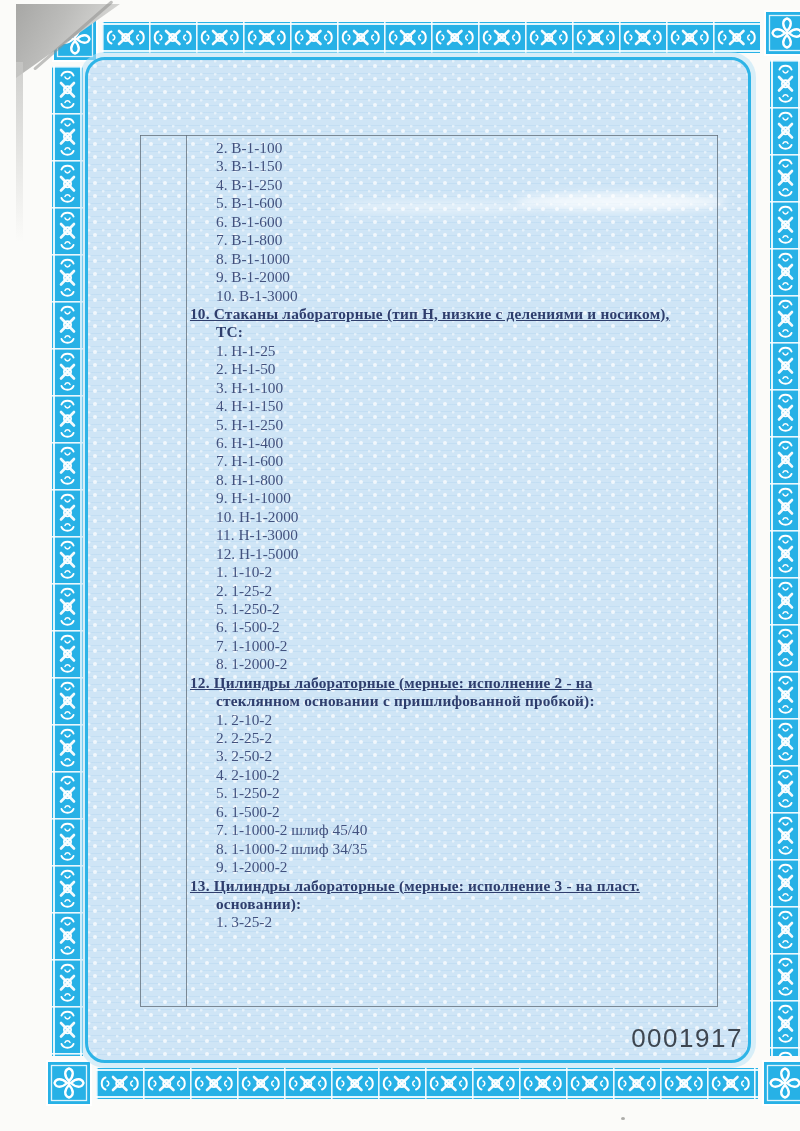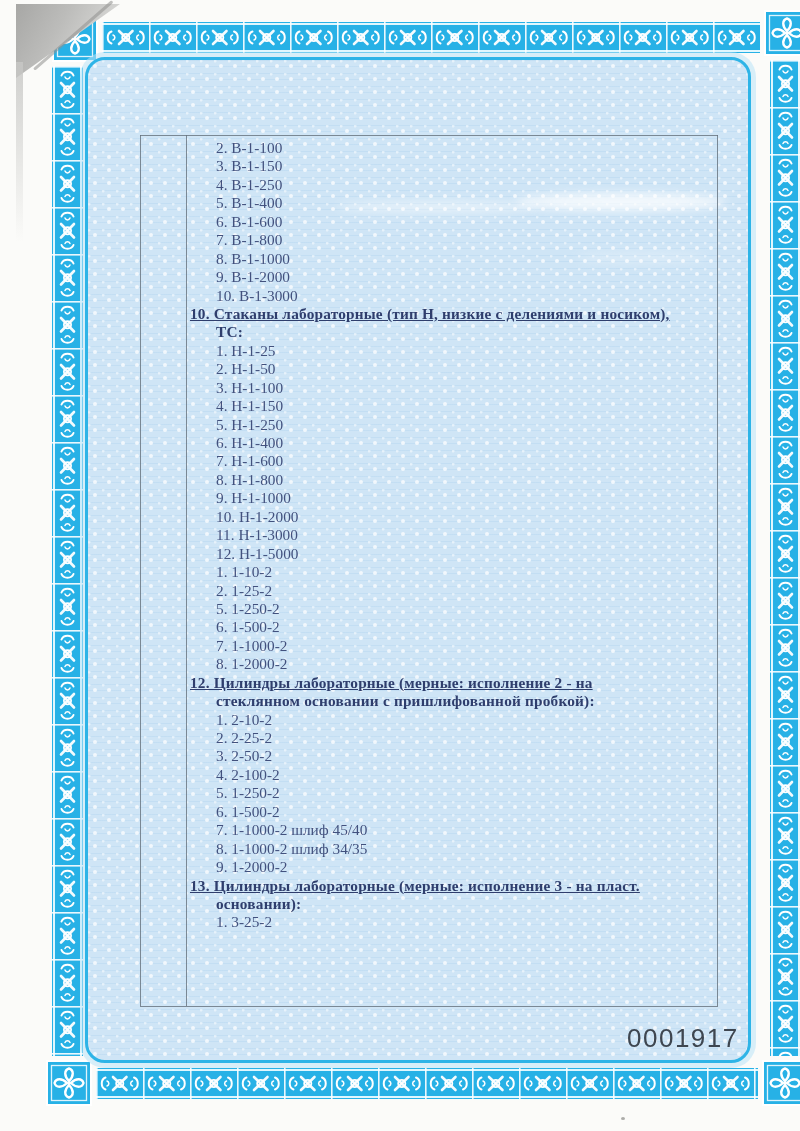--- a/index.html
+++ b/index.html
@@ -73,21 +73,21 @@
   }
   .line{height:18.45px;line-height:18.45px;white-space:nowrap;}
   .line.item{padding-left:26px;}
   .line.head{font-weight:700;color:#2f3e6d;letter-spacing:.2px;text-decoration:underline;}
   .line.head2{font-weight:700;color:#2f3e6d;padding-left:26px;letter-spacing:.2px;}
 
   
   .serial{
     position:absolute;left:611px;top:1023px;width:120px;
     font-family:"Liberation Sans", sans-serif;
-    font-size:26px;color:#3e4650;letter-spacing:1.5px;
+    font-size:26px;color:#3e4650;letter-spacing:1.5px;text-align:center;
   }
 </style>
 </head>
 <body>
 
 <svg width="0" height="0" style="position:absolute" aria-hidden="true">
   <defs>
     <pattern id="orn-h" width="47" height="31" patternUnits="userSpaceOnUse">
       <rect width="47" height="31" fill="#27b1e6"></rect>
       <rect y="1" width="47" height="2" fill="#eafaff" opacity="0.95"></rect>
@@ -170,21 +170,21 @@
   <div class="tline tline-bottom"></div>
   <div class="tline tline-v1"></div>
   <div class="tline tline-v2"></div>
   <div class="tline tline-v3"></div>
 
   <div class="text-col">
 
   <div class="line item">2. В-1-100</div>
       <div class="line item">3. В-1-150</div>
       <div class="line item">4. В-1-250</div>
-      <div class="line item">5. В-1-400</div>
+      <div class="line item">5. В-1-600</div>
       <div class="line item">6. В-1-600</div>
       <div class="line item">7. В-1-800</div>
       <div class="line item">8. В-1-1000</div>
       <div class="line item">9. В-1-2000</div>
       <div class="line item">10. В-1-3000</div>
       <div class="line head">10. Стаканы лабораторные (тип Н, низкие с делениями и носиком),</div>
       <div class="line head2">ТС:</div>
       <div class="line item">1. Н-1-25</div>
       <div class="line item">2. Н-1-50</div>
       <div class="line item">3. Н-1-100</div>

